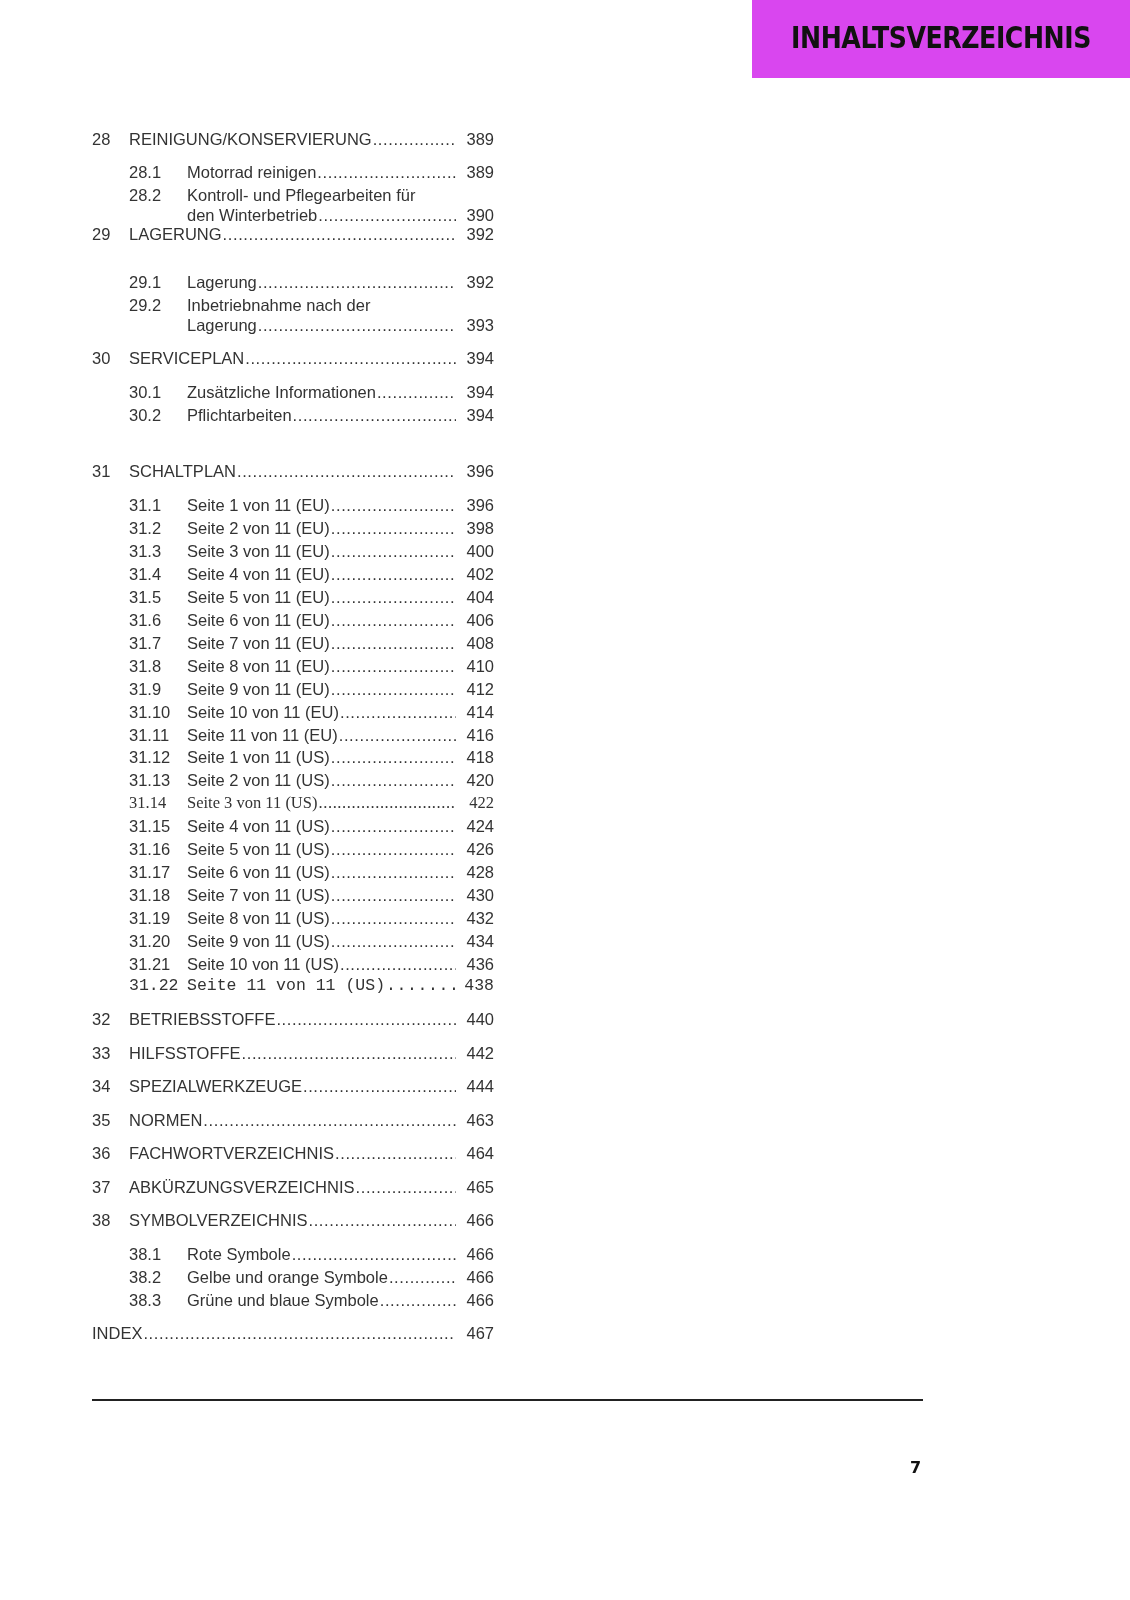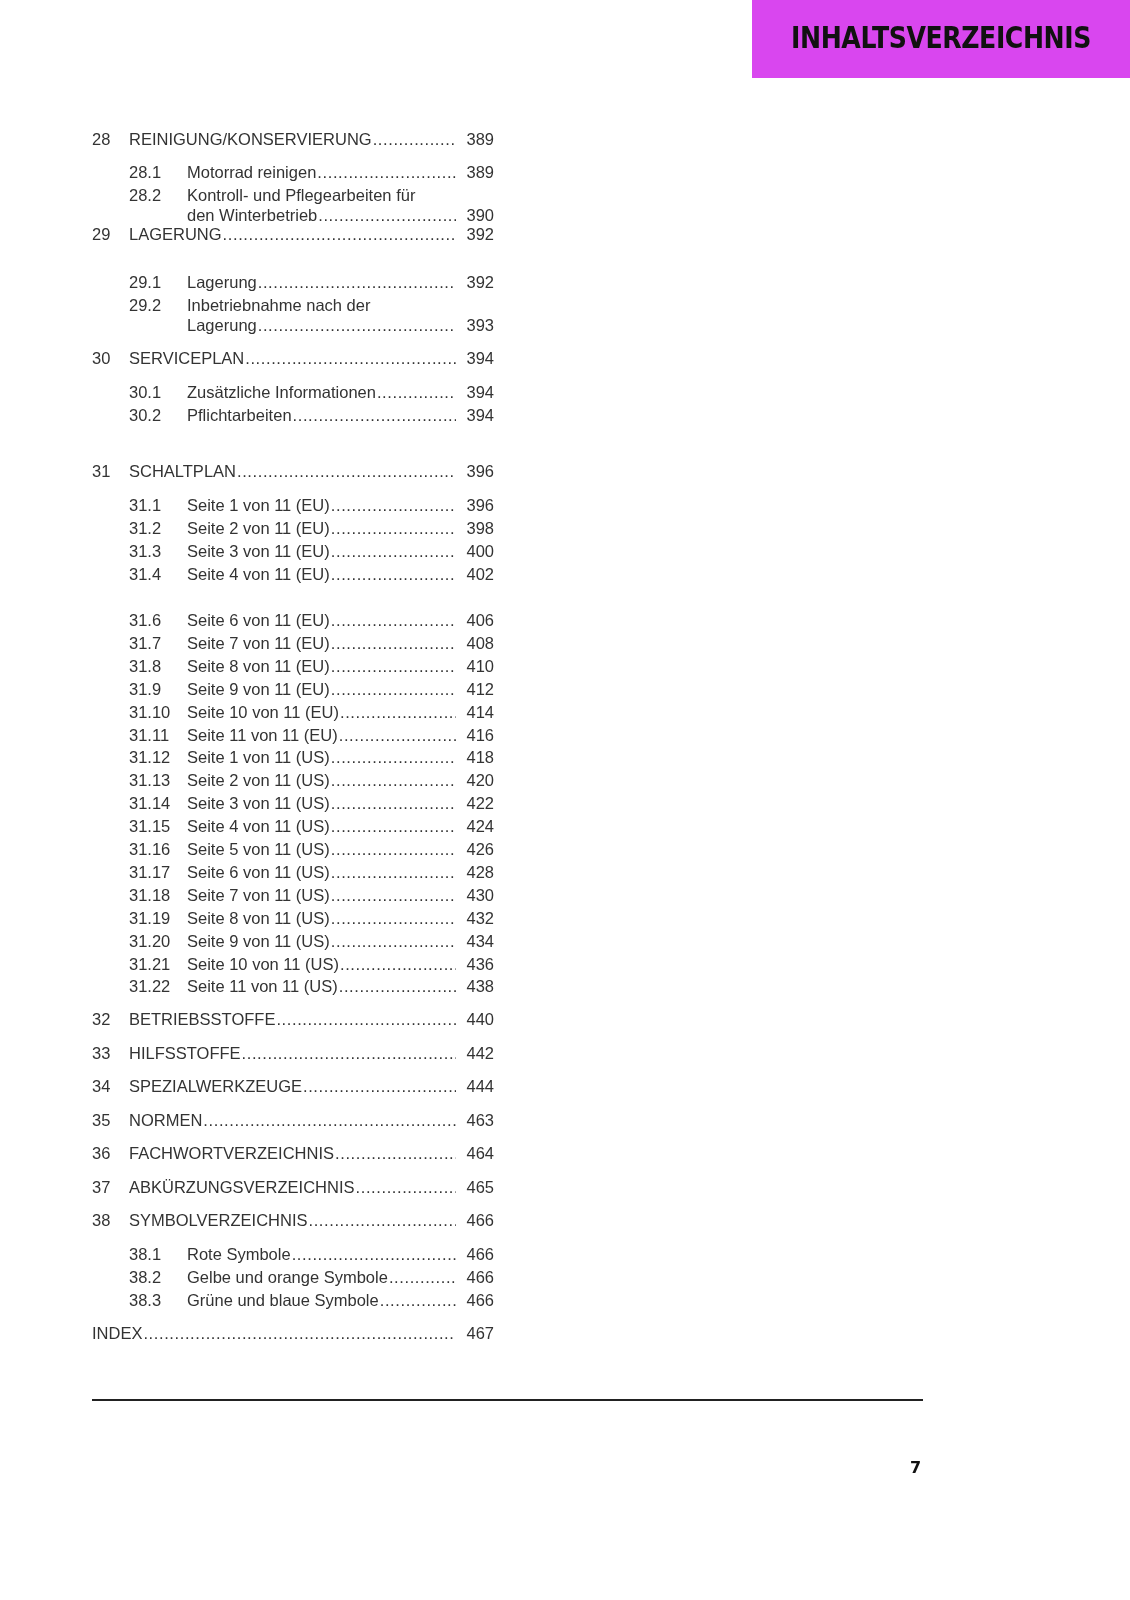--- a/index.html
+++ b/index.html
@@ -158,20 +158,28 @@
       </div>
     </div>
     <div class="row sub" style="top: 563px;">
       <span class="num">31.4</span>
       <div class="title-wrap">
         <span class="title">Seite 4 von 11 (EU)</span>
         <span class="dots"></span>
         <span class="page">402</span>
       </div>
     </div>
+    <div class="row sub" style="top: 586px;">
+      <span class="num">31.5</span>
+      <div class="title-wrap">
+        <span class="title">Seite 5 von 11 (EU)</span>
+        <span class="dots"></span>
+        <span class="page">404</span>
+      </div>
+    </div>
     <div class="row sub" style="top: 609px;">
       <span class="num">31.6</span>
       <div class="title-wrap">
         <span class="title">Seite 6 von 11 (EU)</span>
         <span class="dots"></span>
         <span class="page">406</span>
       </div>
     </div>
     <div class="row sub" style="top: 632px;">
       <span class="num">31.7</span>
@@ -222,21 +230,21 @@
       </div>
     </div>
     <div class="row sub" style="top: 769px;">
       <span class="num">31.13</span>
       <div class="title-wrap">
         <span class="title">Seite 2 von 11 (US)</span>
         <span class="dots"></span>
         <span class="page">420</span>
       </div>
     </div>
-    <div class="row sub" style="top: 792px;">
+    <div class="row sub" style="top: 792px; font-family: Liberation Serif, serif;">
       <span class="num">31.14</span>
       <div class="title-wrap">
         <span class="title">Seite 3 von 11 (US)</span>
         <span class="dots"></span>
         <span class="page">422</span>
       </div>
     </div>
     <div class="row sub" style="top: 815px;">
       <span class="num">31.15</span>
       <div class="title-wrap">
@@ -286,21 +294,21 @@
       </div>
     </div>
     <div class="row sub" style="top: 953px;">
       <span class="num">31.21</span>
       <div class="title-wrap">
         <span class="title">Seite 10 von 11 (US)</span>
         <span class="dots"></span>
         <span class="page">436</span>
       </div>
     </div>
-    <div class="row sub" style="top: 975px;">
+    <div class="row sub" style="top: 975px; font-family: Liberation Mono, monospace;">
       <span class="num">31.22</span>
       <div class="title-wrap">
         <span class="title">Seite 11 von 11 (US)</span>
         <span class="dots"></span>
         <span class="page">438</span>
       </div>
     </div>
     <div class="row chapter" style="top: 1008px;">
       <span class="num">32</span>
       <div class="title-wrap">

